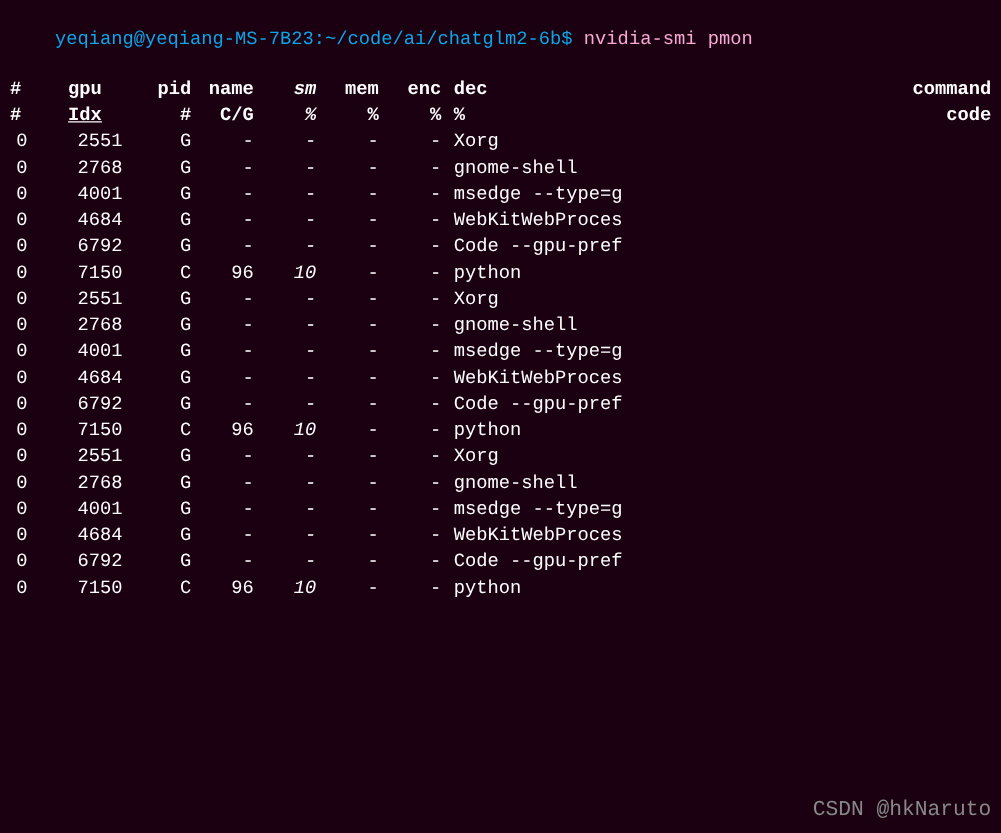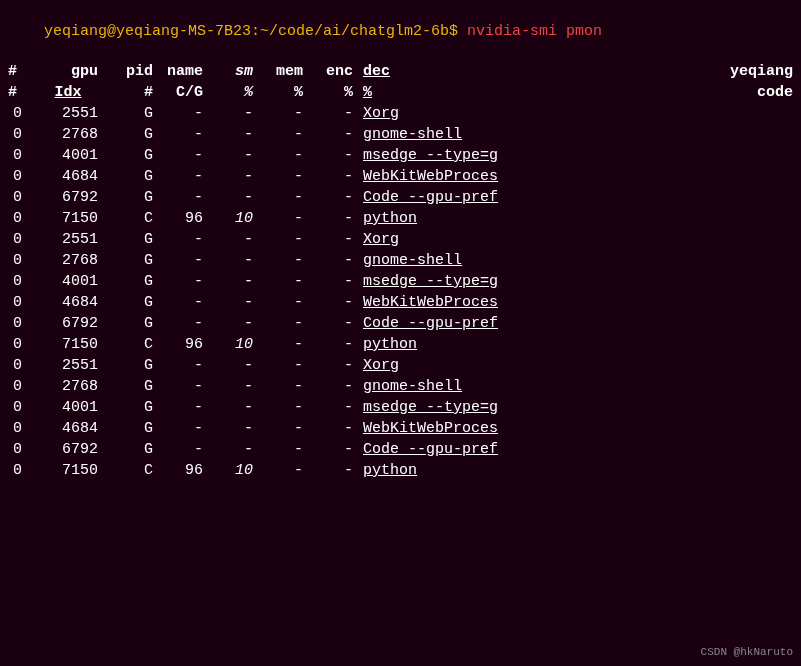--- a/index.html
+++ b/index.html
@@ -18,24 +18,24 @@
       min-height: 666px;
       background-color: #1a0010;
       padding: 6px 8px;
     }
     .cmd-line {
       color: #ffffff;
       margin-bottom: 4px;
       white-space: pre;
     }
     .cmd-line .prompt {
-      color: #eab308;
+      color: #0ea5e9;
     }
     .cmd-line .command {
-      color: #ef4444;
+      color: #f9a8d4;
     }
     table {
       width: 100%;
       border-collapse: collapse;
       table-layout: fixed;
     }
     th, td {
       padding: 2px 0;
       text-align: right;
       white-space: nowrap;
@@ -44,50 +44,50 @@
     th:first-child, td:first-child {
       text-align: left;
       width: 30px;
     }
     th:nth-child(2), td:nth-child(2) { width: 60px; }
     th:nth-child(3), td:nth-child(3) { width: 55px; }
     th:nth-child(4), td:nth-child(4) { width: 50px; }
     th:nth-child(5), td:nth-child(5) { width: 50px; font-style: italic; }
     th:nth-child(6), td:nth-child(6) { width: 50px; }
     th:nth-child(7), td:nth-child(7) { width: 50px; }
-    th:nth-child(8), td:nth-child(8) { text-align: left; padding-left: 10px; text-decoration: underline; }
+    th:nth-child(8), td:nth-child(8) { text-align: left; padding-left: 10px; }
     thead tr:first-child th { color: #ffffff; }
     thead tr:second-child th { color: #cccccc; }
     .watermark {
       position: fixed;
       bottom: 8px;
       right: 8px;
-      font-size: 11px;
+      font-size: 17px;
       color: #888888;
     }
   </style>
 </head>
 <body>
 
 <div class="terminal">
   <div class="cmd-line">
     <span class="prompt">yeqiang@yeqiang-MS-7B23:~/code/ai/chatglm2-6b$</span><span class="command"> nvidia-smi pmon</span>
   </div>
   <table>
     <thead>
       <tr>
         <th>#</th>
-        <th style="">gpu</th>
+        <th style="text-align:center;">gpu</th>
         <th>pid</th>
         <th>name</th>
         <th>sm</th>
         <th>mem</th>
         <th>enc</th>
         <th>dec</th>
-        <th style="padding-left:10px;">yeqiang</th>
+        <th style="padding-left:10px;">command</th>
       </tr>
       <tr>
         <th>#</th>
         <th style="text-align:center;text-decoration:underline;">Idx</th>
         <th>#</th>
         <th>C/G</th>
         <th>%</th>
         <th>%</th>
         <th>%</th>
         <th>%</th>

